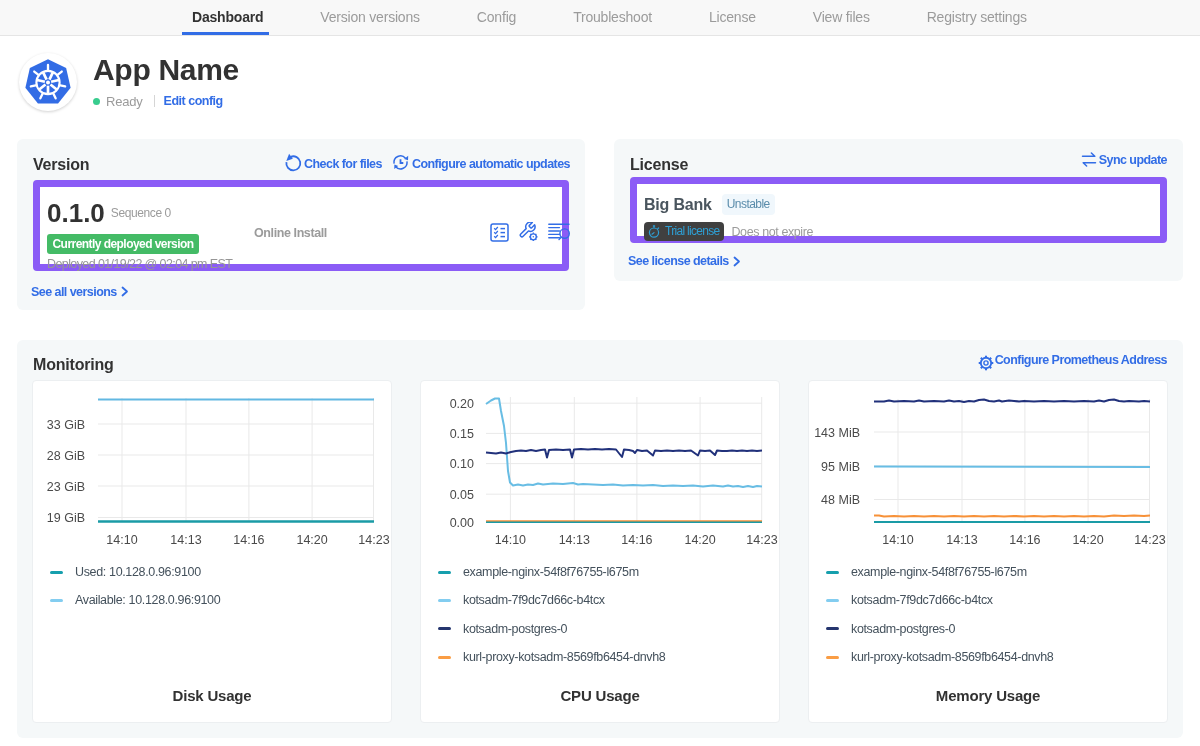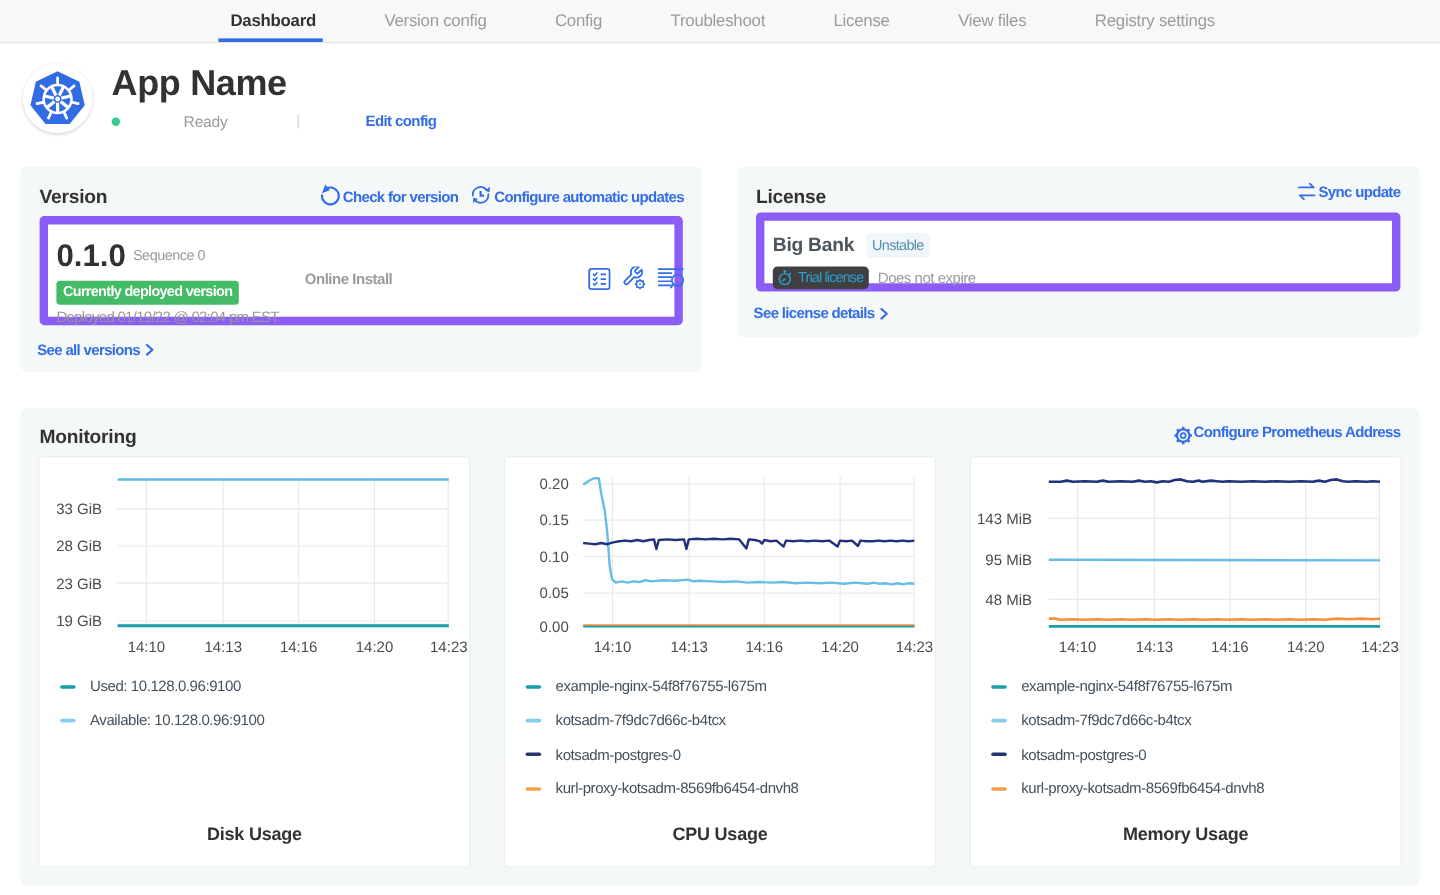--- a/index.html
+++ b/index.html
@@ -11,21 +11,21 @@
 
 .nav { position:absolute; left:0; top:0; width:1200px; height:36px; background:#f8f8f8; border-bottom:1px solid #e5e5e5;padding-left:21px; }
 .tabs { position:absolute; left:182px; top:0; height:35px; display:flex; }
 .tab { padding:0 10px; margin-right:37px; line-height:35px; font-size:14px; letter-spacing:-0.2px; color:#9b9b9b; white-space:nowrap; }
 .tab.active { color:#323232; font-weight:bold; }
 .underline { position:absolute; left:182px; top:32px; width:87px; height:3px; background:#326de6; }
 
 
 .logo { position:absolute; left:19px; top:53px; width:58px; height:58px; border-radius:50%; background:#fff; box-shadow:0 1px 3px rgba(0,0,0,0.18); }
 .appname { position:absolute; left:93px; top:53px; font-size:30px; font-weight:bold; color:#323232; letter-spacing:-0.3px; }
-.statusrow { position:absolute; left:93px; top:94px; height:14px; display:flex; align-items:center;gap:47px; }
+.statusrow { position:absolute; left:93px; top:94px; height:14px; display:flex; align-items:center; }
 .dot { width:7px; height:7px; border-radius:50%; background:#38cc8e; margin-right:6px; }
 .ready { font-size:13px; color:#9b9b9b; letter-spacing:-0.2px; }
 .vsep { width:1px; height:12px; background:#d5d5d5; margin:0 9px 0 11px; }
 .editcfg { font-size:12.5px; font-weight:bold; color:#326de6; letter-spacing:-0.5px; }
 
 
 .card { position:absolute; background:#f5f8f9; border-radius:6px; }
 .card-title { font-size:16px; font-weight:bold; color:#323232; letter-spacing:-0.2px; }
 .whitebox { position:absolute; background:#fff; border:7px solid #8b5cf6; border-radius:4px; }
 
@@ -55,21 +55,21 @@
 .legend { position:absolute; left:17px; }
 .legrow { display:flex; align-items:center; height:28.3px; }
 .legdash { width:13px; height:3px; border-radius:2px; margin-right:12px; flex:none; }
 .legtext { font-size:12.5px; color:#44515c; letter-spacing:-0.35px; white-space:nowrap; }
 </style>
 </head>
 <body>
 <div class="nav">
   <div class="tabs">
     <span class="tab active">Dashboard</span>
-    <span class="tab">Version config</span>
+    <span class="tab">Version versions</span>
     <span class="tab">Config</span>
     <span class="tab">Troubleshoot</span>
     <span class="tab">License</span>
     <span class="tab">View files</span>
     <span class="tab">Registry settings</span>
   </div>
   <div class="underline"></div>
 </div>
 
 <div class="logo">
@@ -106,21 +106,21 @@
 </div>
 
 <div class="card vcard">
   <div class="abs card-title" style="left:16px; top:17px;">Version</div>
   <div class="abs icon-link" style="right:15px; top:14px;">
     <span class="icon-link" style="margin-right:10px;">
       <svg width="18" height="21" viewBox="0 0 17 19" fill="none" stroke="#326de6" stroke-width="1.7" style="margin-right:2px; position:relative; top:-2.5px;">
         <path d="M2.30 10.05 A6.6 6.6 0 1 0 6.33 5.08"></path>
         <path d="M2.2 9.0 L4.8 2.2 L8.3 6.8 Z" fill="#326de6" stroke="none"></path>
       </svg>
-      <span class="link">Check for version</span>
+      <span class="link">Check for files</span>
     </span>
     <span class="icon-link">
       <svg width="17" height="18" viewBox="0 0 17 18" fill="none" stroke="#326de6" stroke-width="1.5" style="margin-right:3px; position:relative; top:-1.5px;">
         <path d="M2.1 10.53 A6.5 6.5 0 0 1 13.48 5.22"></path>
         <path d="M14.9 8.27 A6.5 6.5 0 0 1 3.52 13.58"></path>
         <path d="M12.2 5.9 L16.2 2.7 L16 7.3 Z" fill="#326de6" stroke="none"></path>
         <path d="M6.2 12.9 L2.2 16.1 L2.4 11.5 Z" fill="#326de6" stroke="none"></path>
         <path d="M8.5 6.2 L8.5 10 L11.3 10" stroke-width="1.8"></path>
       </svg>
       <span class="link">Configure automatic updates</span>

